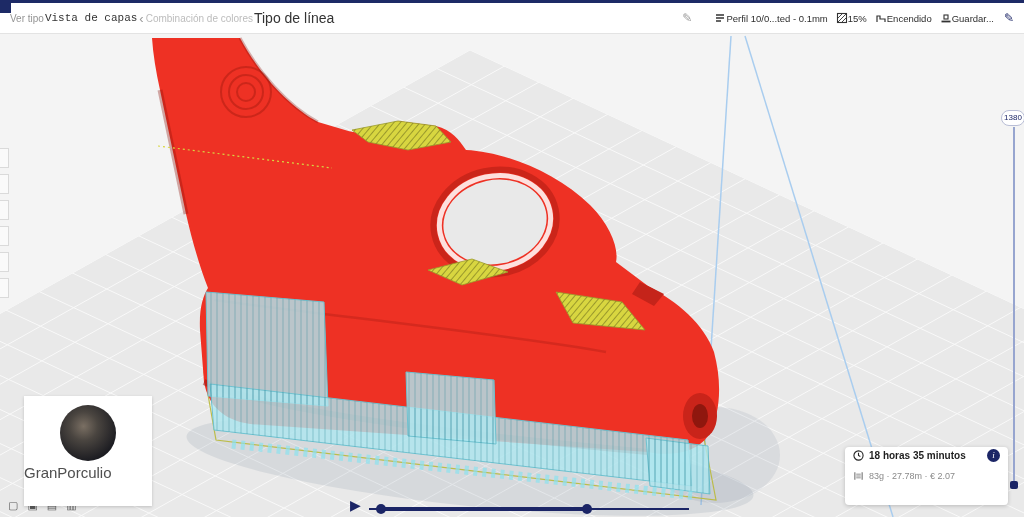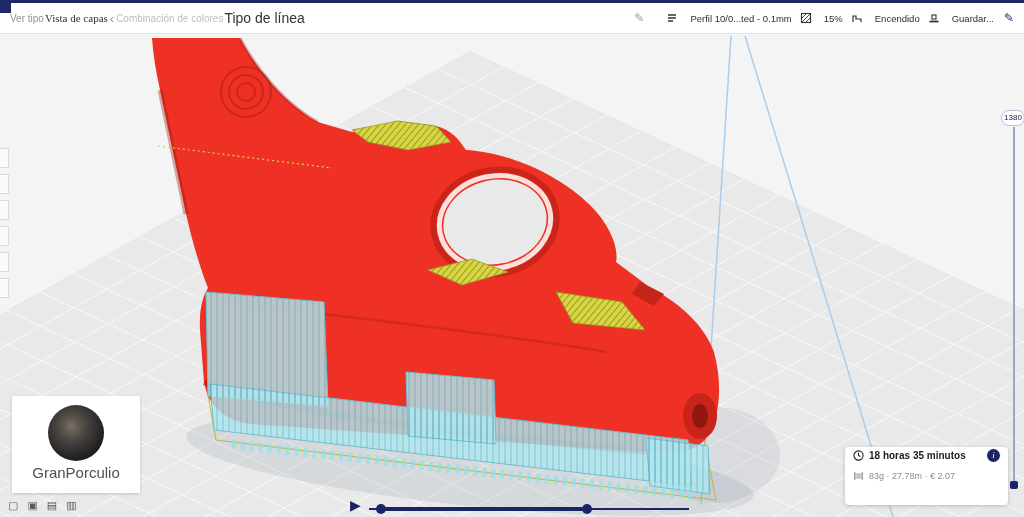--- a/index.html
+++ b/index.html
@@ -11,49 +11,49 @@
   #scene{position:absolute;top:0;left:0;z-index:0}
   
   .top-strip{position:absolute;top:0;left:0;width:1024px;height:3px;background:#1d2a66;z-index:50}
   .corner-sq{position:absolute;top:0;left:0;width:11px;height:13px;background:#1d2a66;z-index:51}
   
   .topbar{position:absolute;top:3px;left:0;width:1024px;height:31px;background:#fff;
     border-bottom:1px solid #e3e3e3;display:flex;align-items:center;padding:0 10px;
     z-index:40;box-sizing:border-box}
   .tb-left{display:flex;align-items:center;gap:1px}
   .lbl-muted{font-size:10px;color:#949494}
-  .dd{font-size:11px;color:#333;background:none;border:none;padding:0;font-family:Liberation Serif, serif;cursor:pointer}
+  .dd{font-size:11px;color:#333;background:none;border:none;padding:0;font-family:Liberation Mono, monospace;cursor:pointer}
   .chev{color:#9a9a9a;font-size:13px;margin:0 1px;cursor:pointer}
   .opt-disabled{font-size:10px;color:#bcbcbc;cursor:pointer}
   .opt-active{font-size:14px;color:#333;cursor:pointer}
   .tb-right{margin-left:auto;display:flex;align-items:center;gap:8px}
   .pencil-gray{color:#9a9a9a;font-size:12px;margin-right:14px;cursor:pointer}
   .pencil-navy{color:#1b2566;font-size:12px;margin-left:2px;cursor:pointer}
-  .set-item{display:flex;align-items:center;gap:12px;font-size:9.5px;color:#2d2d2d;white-space:nowrap;cursor:pointer}
+  .set-item{display:flex;align-items:center;gap:0;font-size:9.5px;color:#2d2d2d;white-space:nowrap;cursor:pointer}
   .set-item svg{display:block;flex:none}
   
   .left-stub{position:absolute;left:0;width:8px;height:18px;background:#fafafa;
     border:1px solid #dadada;border-left:none;z-index:20}
   
   .layer-tag{position:absolute;left:1001px;top:110px;width:22px;height:14px;background:#fff;
     border:1px solid #b9bed6;border-radius:8px;color:#1b2566;font-size:8px;line-height:14px;
     text-align:center;z-index:21;cursor:pointer}
   .layer-line{position:absolute;left:1013px;top:127px;width:2px;height:358px;background:#97a5cf;z-index:20;cursor:pointer}
   .layer-dot{position:absolute;left:1010px;top:481px;width:8px;height:8px;background:#1b2566;border-radius:2px;z-index:21;cursor:pointer}
   
   .play-btn{position:absolute;left:350px;top:498px;color:#1b2566;font-size:14px;line-height:1;z-index:20;cursor:pointer}
   .sim-track{position:absolute;left:369px;top:508px;width:320px;height:2px;background:#1b2566;z-index:20;cursor:pointer}
   .sim-range{position:absolute;left:381px;top:507px;width:206px;height:4px;background:#1b2566;z-index:21}
   .sim-handle{position:absolute;top:504px;width:10px;height:10px;border-radius:50%;background:#1b2566;z-index:22;cursor:pointer}
   
   .bottom-icons{position:absolute;left:8px;top:500px;display:flex;gap:9px;z-index:20;color:#5a5a5a;font-size:11px;line-height:1}
   .bottom-icons span{cursor:pointer}
   
-  .user-card{position:absolute;left:12px;top:396px;width:128px;height:97px;background:#fff;
-    box-shadow:0 1px 3px rgba(0,0,0,.18);z-index:20;text-align:center}
+  .user-card{position:absolute;left:24px;top:396px;width:128px;height:110px;background:#fff;
+    box-shadow:0 1px 3px rgba(0,0,0,.18);z-index:20;}
   .avatar{width:56px;height:56px;border-radius:50%;margin:9px auto 3px;
     background:radial-gradient(circle at 42% 38%,#7a6f63 0%,#4a4540 30%,#1d1d22 72%,#0c0c10 100%)}
   .user-name{font-size:15px;color:#4f4f4f}
   
   .job-card{position:absolute;left:845px;top:447px;width:163px;height:58px;background:#fff;
     border-radius:4px;box-shadow:0 1px 4px rgba(0,0,0,.2);z-index:20;padding:2px 8px;box-sizing:border-box}
   .job-row{display:flex;align-items:center;gap:5px}
   .job-time{font-size:10px;font-weight:bold;color:#1e1e1e}
   .info-dot{margin-left:auto;width:13px;height:13px;border-radius:50%;background:#1b2566;color:#fff;
     font-size:9px;font-style:italic;line-height:13px;text-align:center;

